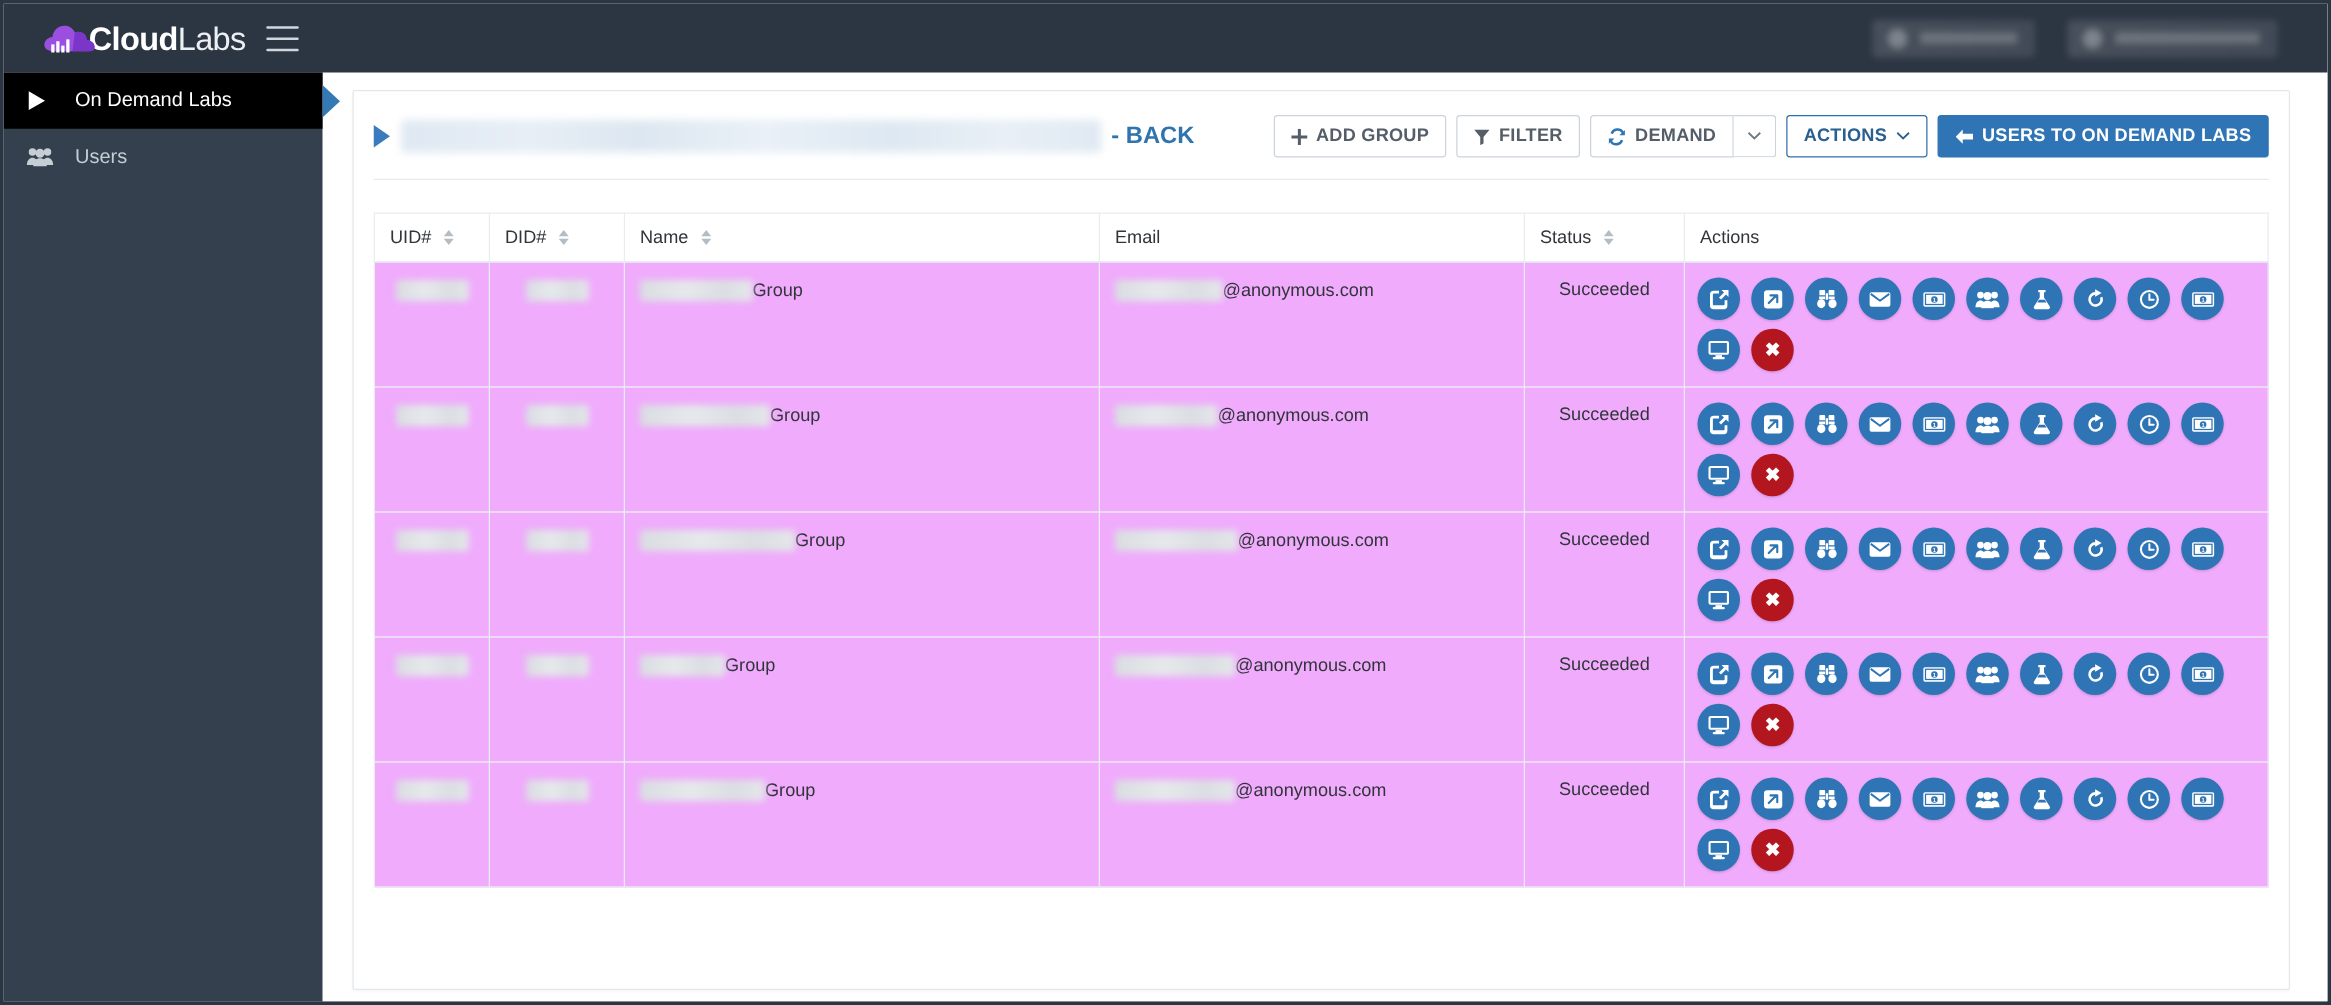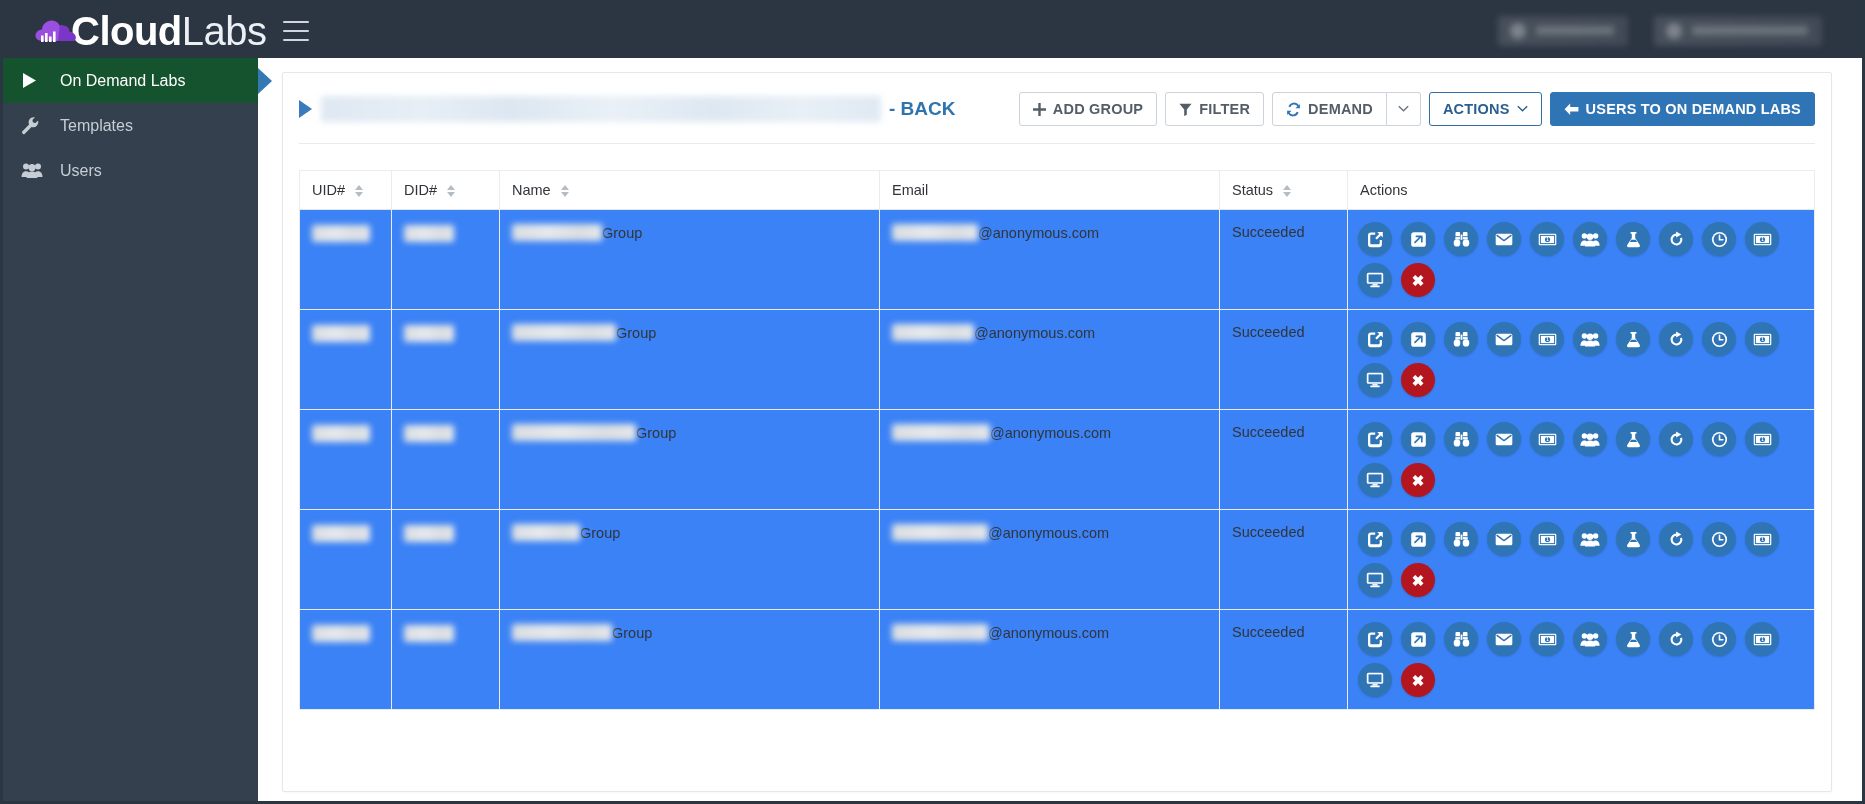--- a/index.html
+++ b/index.html
@@ -26,21 +26,21 @@
     display: flex; align-items: center;
     z-index: 30;
   }
   .brand {
     display: flex; align-items: center;
     padding-left: 30px;
     height: 100%;
   }
   .cloud-logo { width: 46px; height: 34px; position: relative; margin-right: 2px; }
   .brand-text {
-    font-size: 40px; letter-spacing: -0.5px;
+    font-size: 26px; letter-spacing: -0.5px;
     color: #ffffff; line-height: 1;
     white-space: nowrap;
     margin-left: -10px;
   }
   .brand-text .b1 { font-weight: bold; }
   .brand-text .b2 { font-weight: normal; color: #eceff3; }
   .hamburger {
     margin-left: 16px; width: 26px; height: 20px;
     display: flex; flex-direction: column; justify-content: space-between;
     cursor: pointer;
@@ -78,21 +78,21 @@
   }
   .nav-item {
     position: relative;
     height: 45px;
     display: flex; align-items: center;
     padding-left: 18px;
     color: #c6cdd5;
     font-size: 16px;
     cursor: pointer;
   }
-  .nav-item.active { background: #14532d; color: #ffffff; }
+  .nav-item.active { background: #000000; color: #ffffff; }
   .nav-item.active::after {
     content: "";
     position: absolute; right: -14px; top: 50%;
     transform: translateY(-50%);
     width: 0; height: 0;
     border-top: 13px solid transparent;
     border-bottom: 13px solid transparent;
     border-left: 14px solid #3478b4;
   }
   .nav-ico {
@@ -205,21 +205,21 @@
   }
   .sort-ico i {
     display: block; width: 0; height: 0;
     border-left: 4px solid transparent;
     border-right: 4px solid transparent;
   }
   .sort-ico i.up { border-bottom: 5px solid #b4bcc4; }
   .sort-ico i.dn { border-top: 5px solid #b4bcc4; }
 
   table.grid td { padding: 14px 12px; background: #fcfdfe; height: 95px; }
-  tr.row td { background: #3b82f6; }
+  tr.row td { background: #f0abfc; text-align: center; }
 
   .cell-redact {
     display: inline-block;
     height: 17px; border-radius: 2px;
     background: linear-gradient(90deg,#d9dde1,#e6e9ec 40%,#dadee2 75%,#e4e7ea);
     filter: blur(3px);
     vertical-align: middle;
   }
   .cell-line { display: flex; align-items: center; }
   .cell-line .txt { white-space: nowrap; }
@@ -288,28 +288,20 @@
 
     <div class="nav-item active">
       <span class="nav-ico">
         <svg width="17" height="17" viewBox="0 0 17 17">
             <path d="M2 1 L15 8.5 L2 16 Z" fill="#ffffff"></path>
           </svg>
       </span>
       <span class="nav-label">On Demand Labs</span>
     </div>
 
-    <div class="nav-item">
-      <span class="nav-ico">
-        <svg width="19" height="19" viewBox="0 0 19 19">
-          <path d="M12.8 1.2a5.2 5.2 0 0 0-4.7 7.4L1.4 15.3a1.4 1.4 0 0 0 0 2l.4.4a1.4 1.4 0 0 0 2 0l6.7-6.7a5.2 5.2 0 0 0 6.6-6.6l-2.6 2.6-2.5-.6-.6-2.5 2.6-2.6a5.3 5.3 0 0 0-1.2-.1z" fill="#c6cdd5"></path>
-        </svg>
-      </span>
-      <span class="nav-label">Templates</span>
-    </div>
 
 
     <div class="nav-item">
       <span class="nav-ico">
         <svg width="22" height="17" viewBox="0 0 22 17">
           <circle cx="5" cy="4.6" r="3" fill="#c6cdd5"></circle>
           <circle cx="17" cy="4.6" r="3" fill="#c6cdd5"></circle>
           <circle cx="11" cy="5.6" r="3.6" fill="#c6cdd5"></circle>
           <path d="M0.5 15 C0.5 10.8 3 9.2 5 9.2 C7 9.2 9.5 10.8 9.5 15 Z" fill="#c6cdd5"></path>
           <path d="M12.5 15 C12.5 10.8 15 9.2 17 9.2 C19 9.2 21.5 10.8 21.5 15 Z" fill="#c6cdd5"></path>

